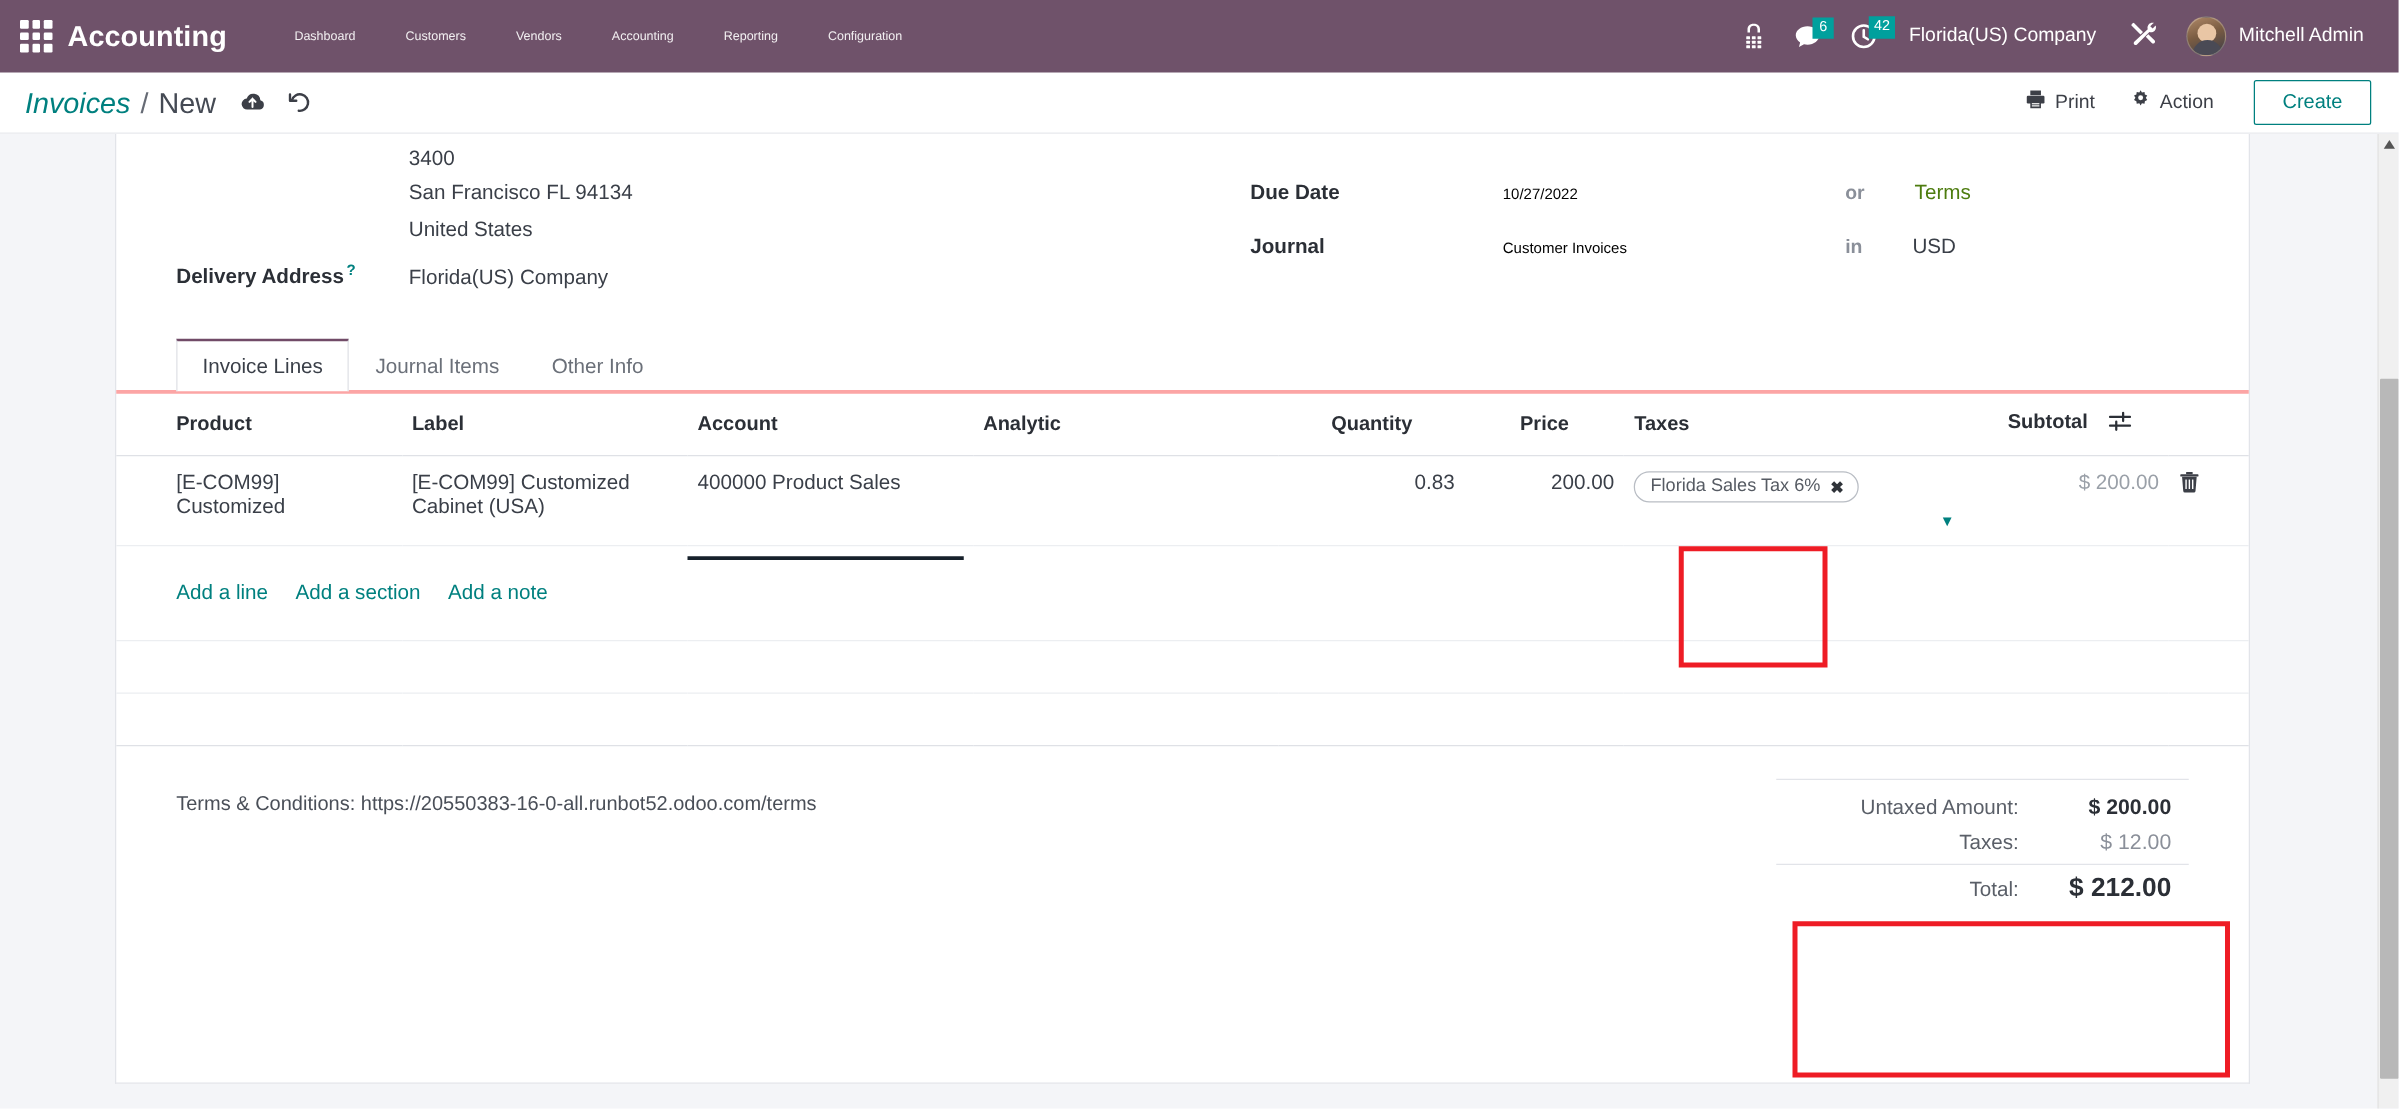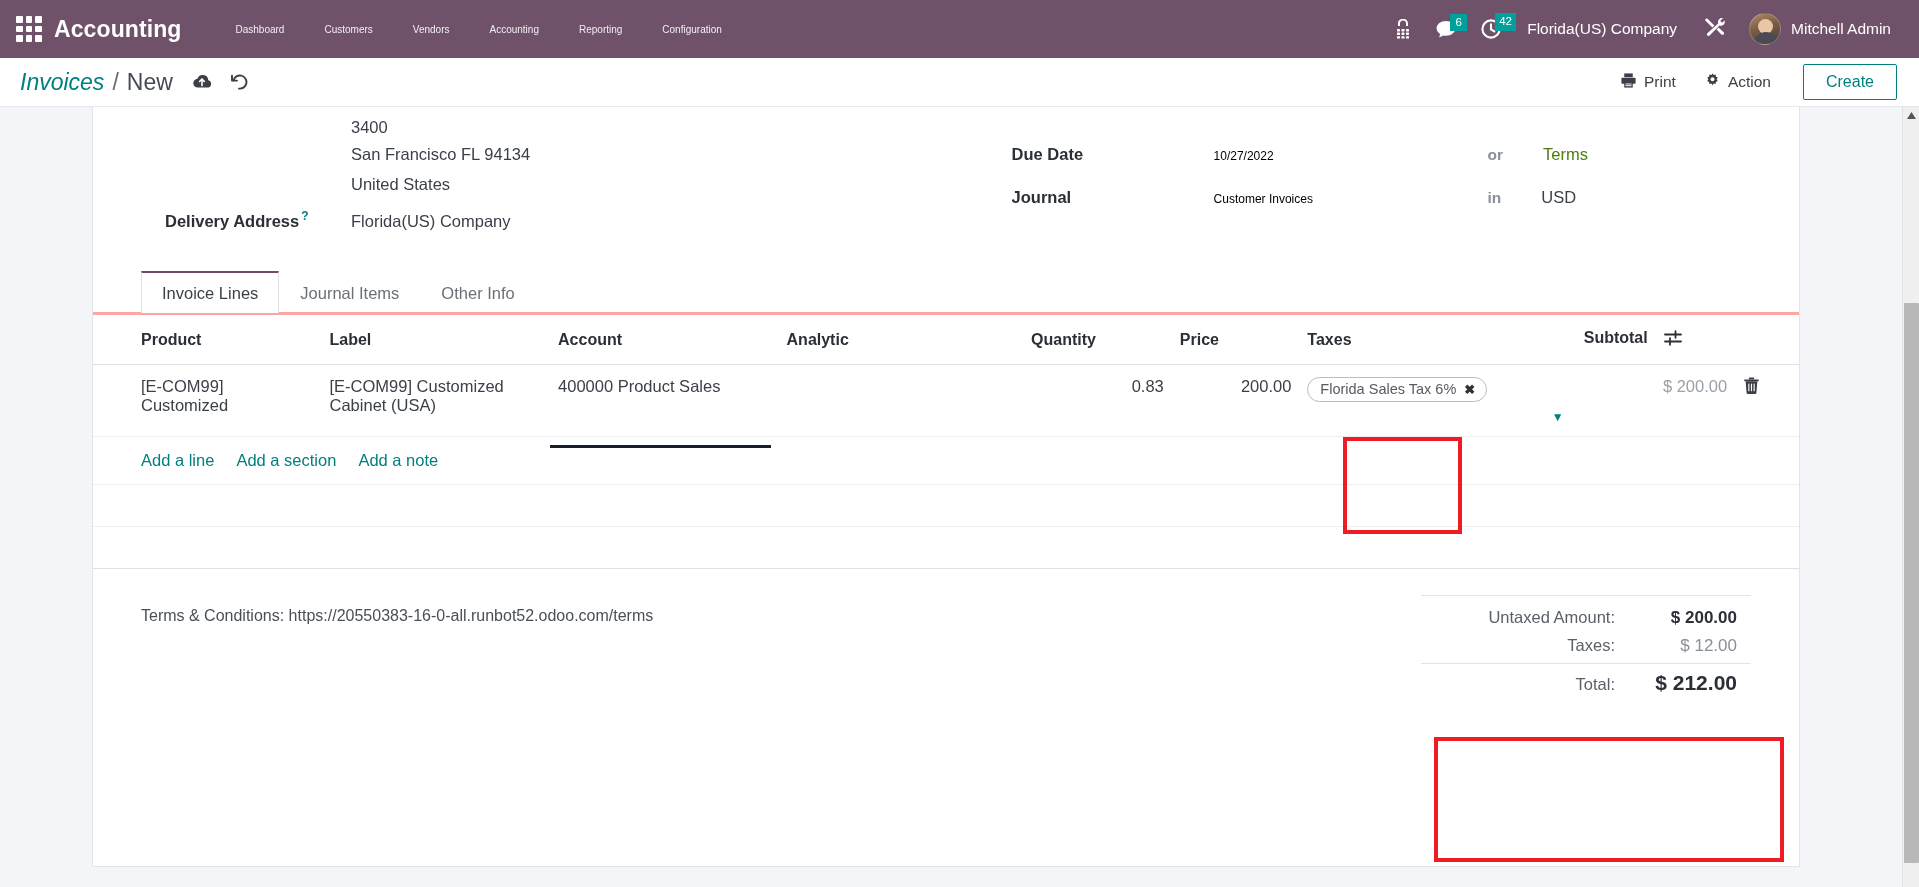--- a/index.html
+++ b/index.html
@@ -209,21 +209,21 @@
     border-top: none;
     min-height: 760px;
     padding: 0 0 20px 0;
   }
 
   
   .form-grid {
     display: flex;
     padding: 12px 48px 0 48px;
   }
-  .col-left { width: 52%; margin-left: 24px; }
+  .col-left { width: 52%; }
   .col-right { width: 48%; padding-left: 22px; }
 
   .frow {
     display: flex;
     align-items: baseline;
     min-height: 33px;
     margin-bottom: 8px;
   }
   .flabel {
     font-size: 16.5px;
@@ -327,21 +327,21 @@
   .c-product { width: 215px; padding-left: 48px !important; }
   .c-label   { width: 215px; }
   .c-account { width: 215px; }
   .c-analytic{ width: 230px; }
   .c-qty     { width: 140px; text-align: right; }
   .c-price   { width: 120px; text-align: right; }
   .c-taxes   { width: 260px; }
   .c-subtotal{ width: 150px; text-align: right; }
   .c-trash   { width: 60px; text-align: left; }
 
-  th.c-qty, th.c-price, th.c-subtotal { text-align: left; }
+  th.c-qty, th.c-price, th.c-subtotal { text-align: center; }
   th.c-subtotal { position: relative; }
   .optcols-icon { display: inline-block; margin-left: 12px; vertical-align: -3px; cursor: pointer; }
 
   .account-cell { position: relative; }
   .account-underline {
     position: absolute;
     left: 0; right: 8px;
     bottom: -12px;
     height: 3px;
     background: #17212b;
@@ -363,21 +363,21 @@
     text-align: right;
     margin-top: 8px;
     color: #00807f;
     font-size: 12px;
     cursor: pointer;
     padding-right: 4px;
   }
   .subtotal-val { color: #9aa0a8; white-space: nowrap; }
   .trash { color: #3a3f48; cursor: pointer; }
 
-  .add-row td { border-bottom: 1px solid #eceef1; padding: 14px 8px; }
+  .add-row td { border-bottom: 1px solid #eceef1; padding: 28px 8px; }
   .add-links { display: flex; gap: 22px; padding-left: 40px; }
   .add-link {
     color: #00807f;
     font-size: 16.5px;
     cursor: pointer;
   }
   .filler-row td { height: 42px; border-bottom: 1px solid #eceef1; }
   .filler-row2 td { height: 42px; border-bottom: 1px solid #dfe1e6; }
 
   

